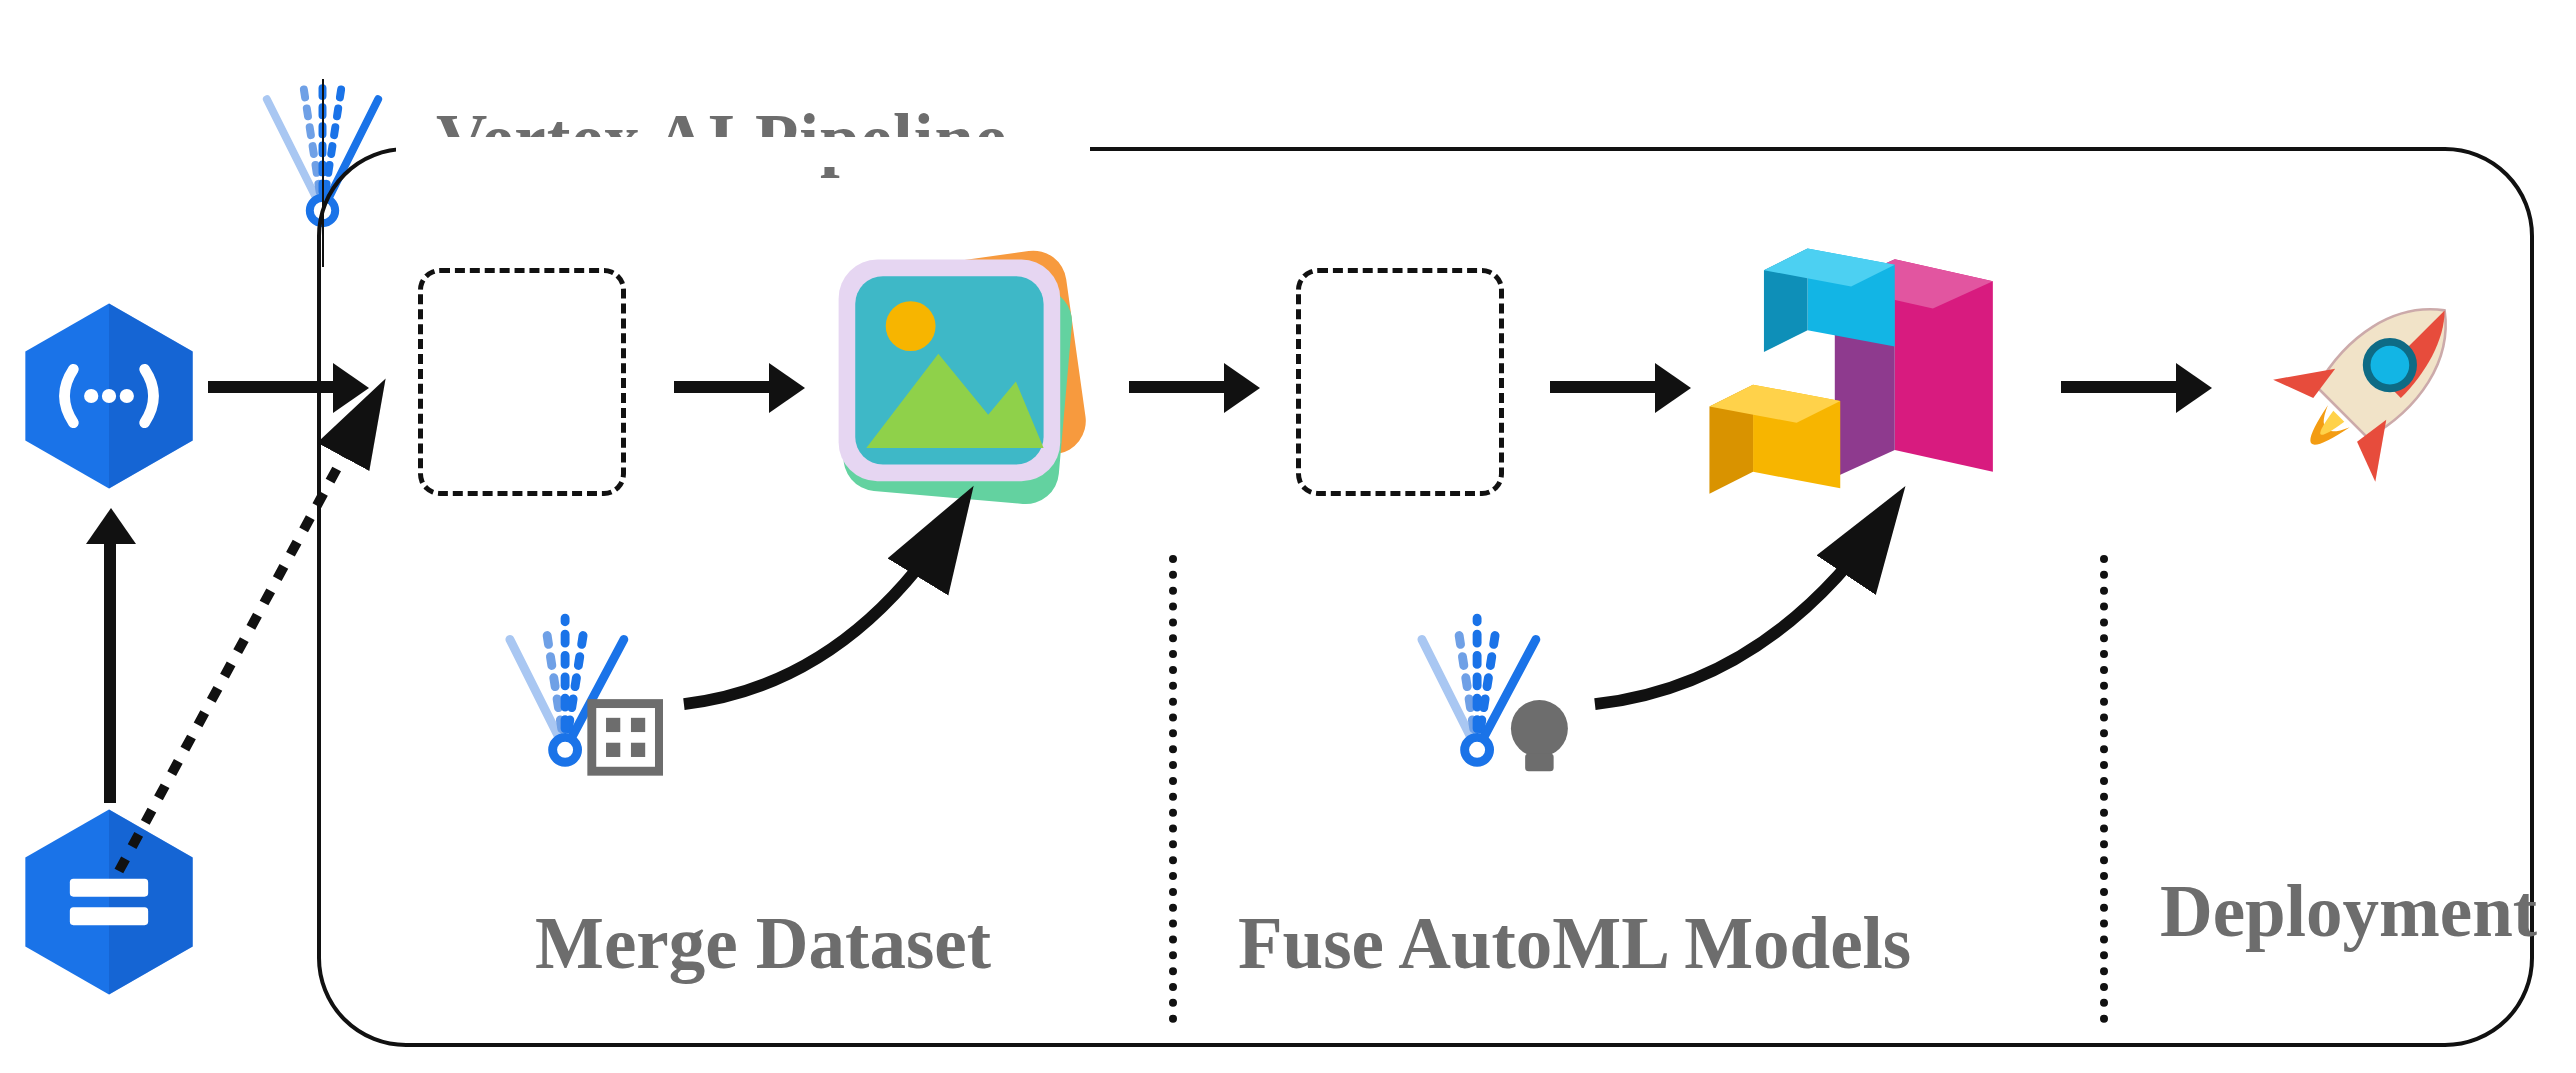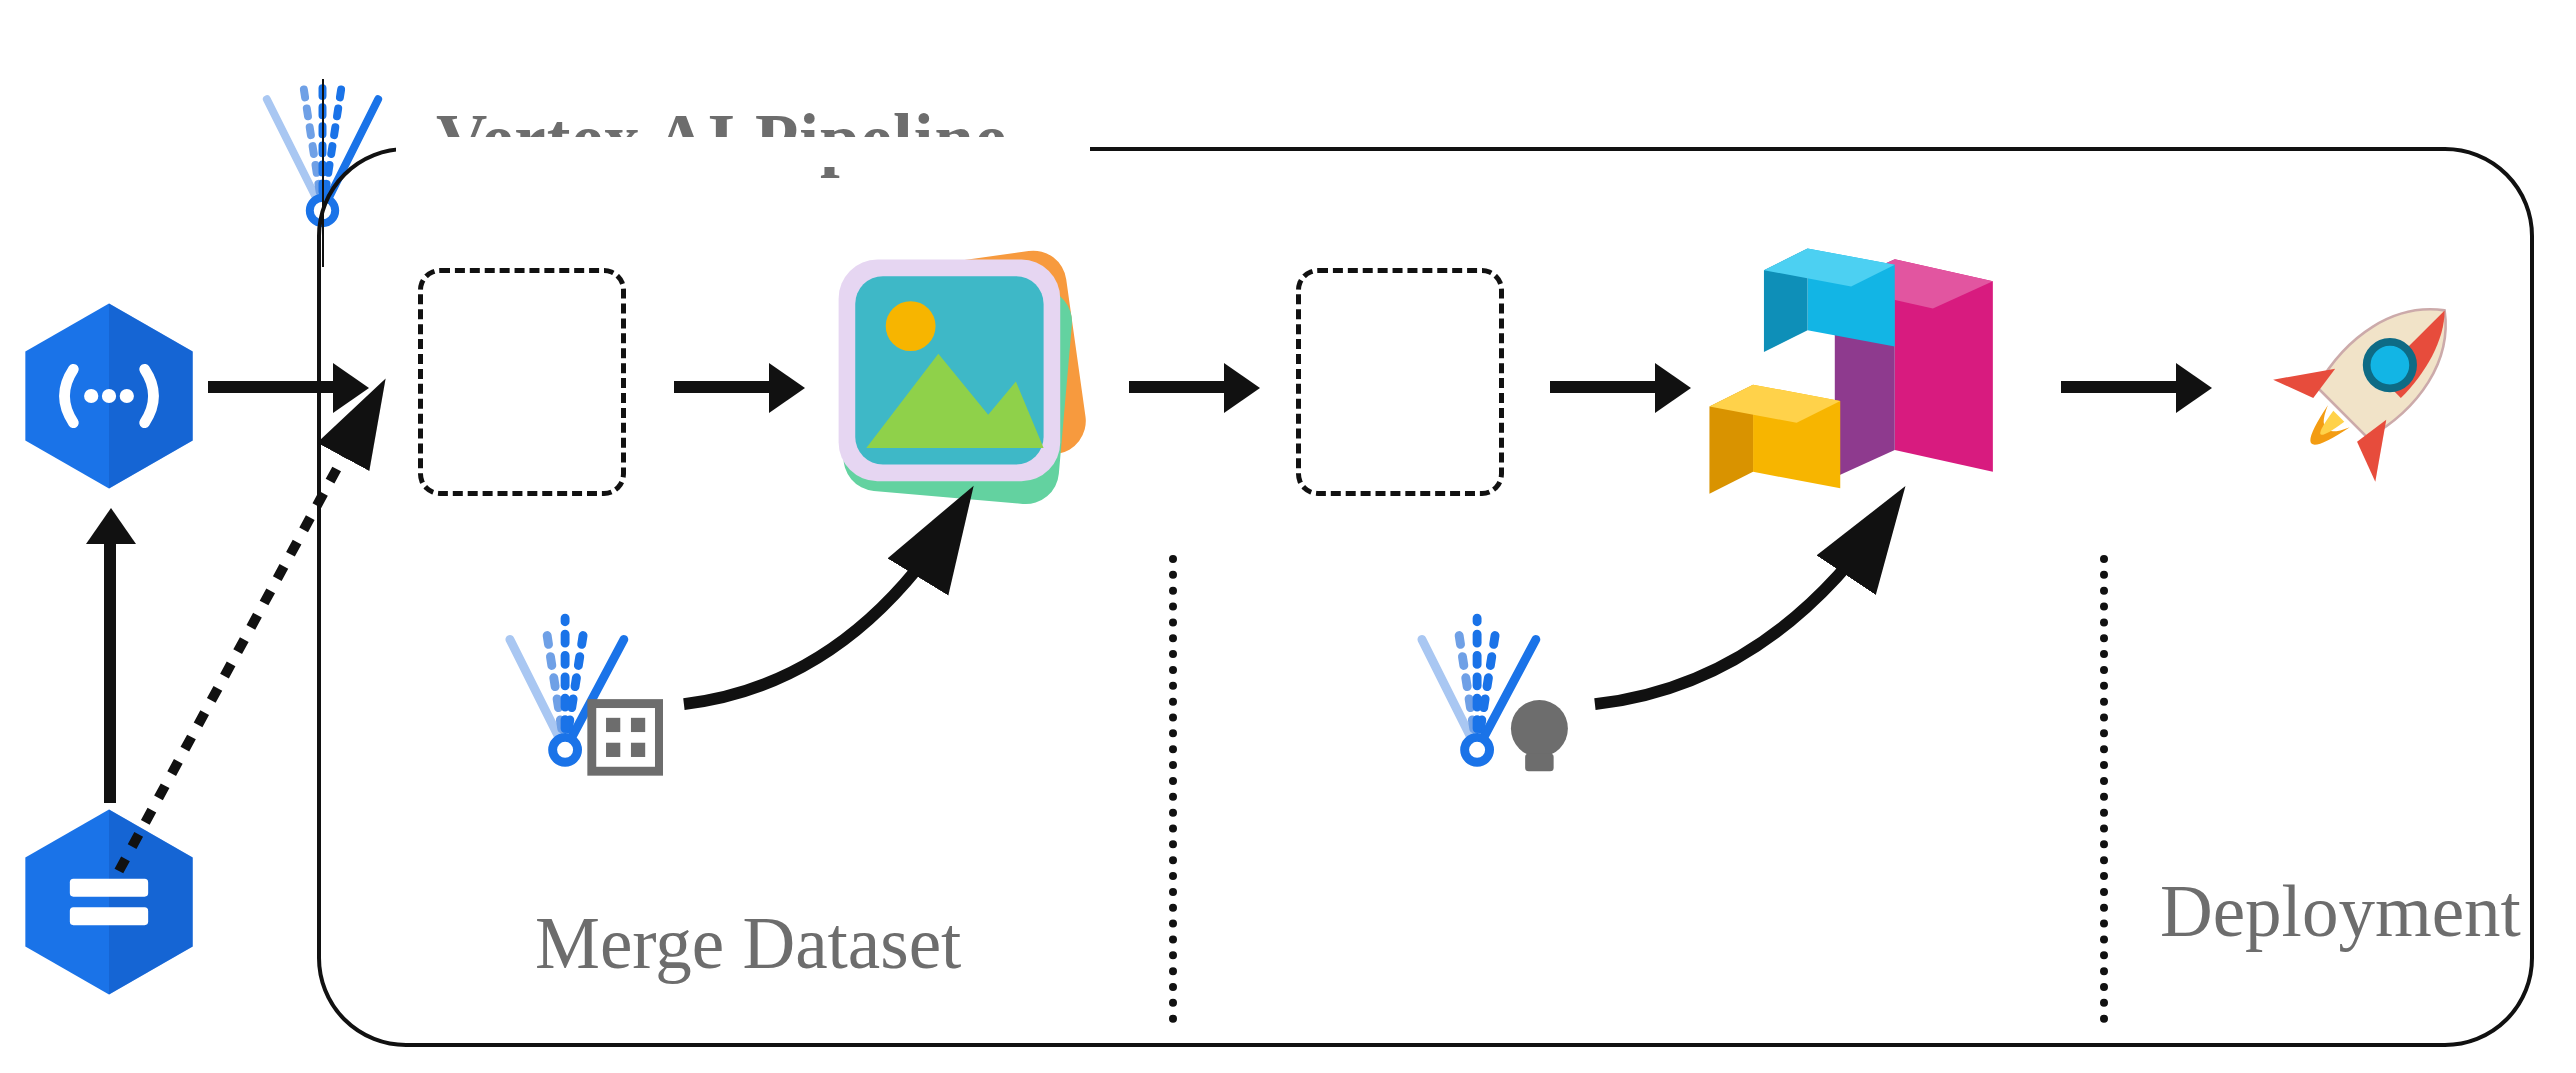--- a/index.html
+++ b/index.html
@@ -1,19 +1,19 @@
 <!DOCTYPE html>
 <html><head>
 <meta charset="utf-8">
 <style>
   html,body{margin:0;padding:0;background:#fff}
   .stage{position:relative;width:2576px;height:1073px;font-family:"Comic Sans MS","Chalkboard SE","Segoe Script","Bradley Hand",cursive}
   .text{position:absolute;color:#6d6d6d;white-space:nowrap}
   .title{font-size:71px;font-weight:700;letter-spacing:1px}
-  .label{font-size:73px;font-weight:400}
+  .label{font-size:73px;font-weight:700}
   .pipeline-box{position:absolute;border:4px solid #111;border-radius:89px}
   .dash-box{position:absolute;border:5px dashed #111;border-radius:22px;background:transparent}
   .dot-divider{position:absolute;border-left:8px dotted #111;height:468px}
   .arrow{position:absolute}
   .arrow.h{height:12px;background:#111}
   .arrow.v{width:12px;background:#111}
   .arrow.h:after{content:"";position:absolute;right:-32px;top:-18px;border-left:36px solid #111;border-top:25px solid transparent;border-bottom:25px solid transparent}
   .arrow.up:after{content:"";position:absolute;left:-18px;top:-32px;border-bottom:36px solid #111;border-left:25px solid transparent;border-right:25px solid transparent}
   .hex{position:absolute;width:178px;height:198px}
   .hex svg{width:100%;height:100%}
@@ -194,16 +194,17 @@
   <svg style="position:absolute;left:1585px;top:476px;width:337px;height:258px" viewBox="0 0 340 260" width="337" height="258">
     <defs>
         <marker id="ah3" markerWidth="10" markerHeight="10" refX="7" refY="3" orient="auto">
           <path d="M0,0 L0,6 L9,3 z" fill="#111"></path>
         </marker>
       </defs>
     <path d="M10 230 Q 190 210 310 30" stroke="#111" stroke-width="12" fill="none" marker-end="url(#ah3)"></path>
   </svg>
 
   <div class="text label" style="left:535px;top:902px">Merge Dataset</div>
+  <div class="text label" style="left:1238px;top:902px">Fuse AutoML Models</div>
   <div class="text label" style="left:2160px;top:870px">Deployment</div>
 
 </div>
 
 
 </body></html>

